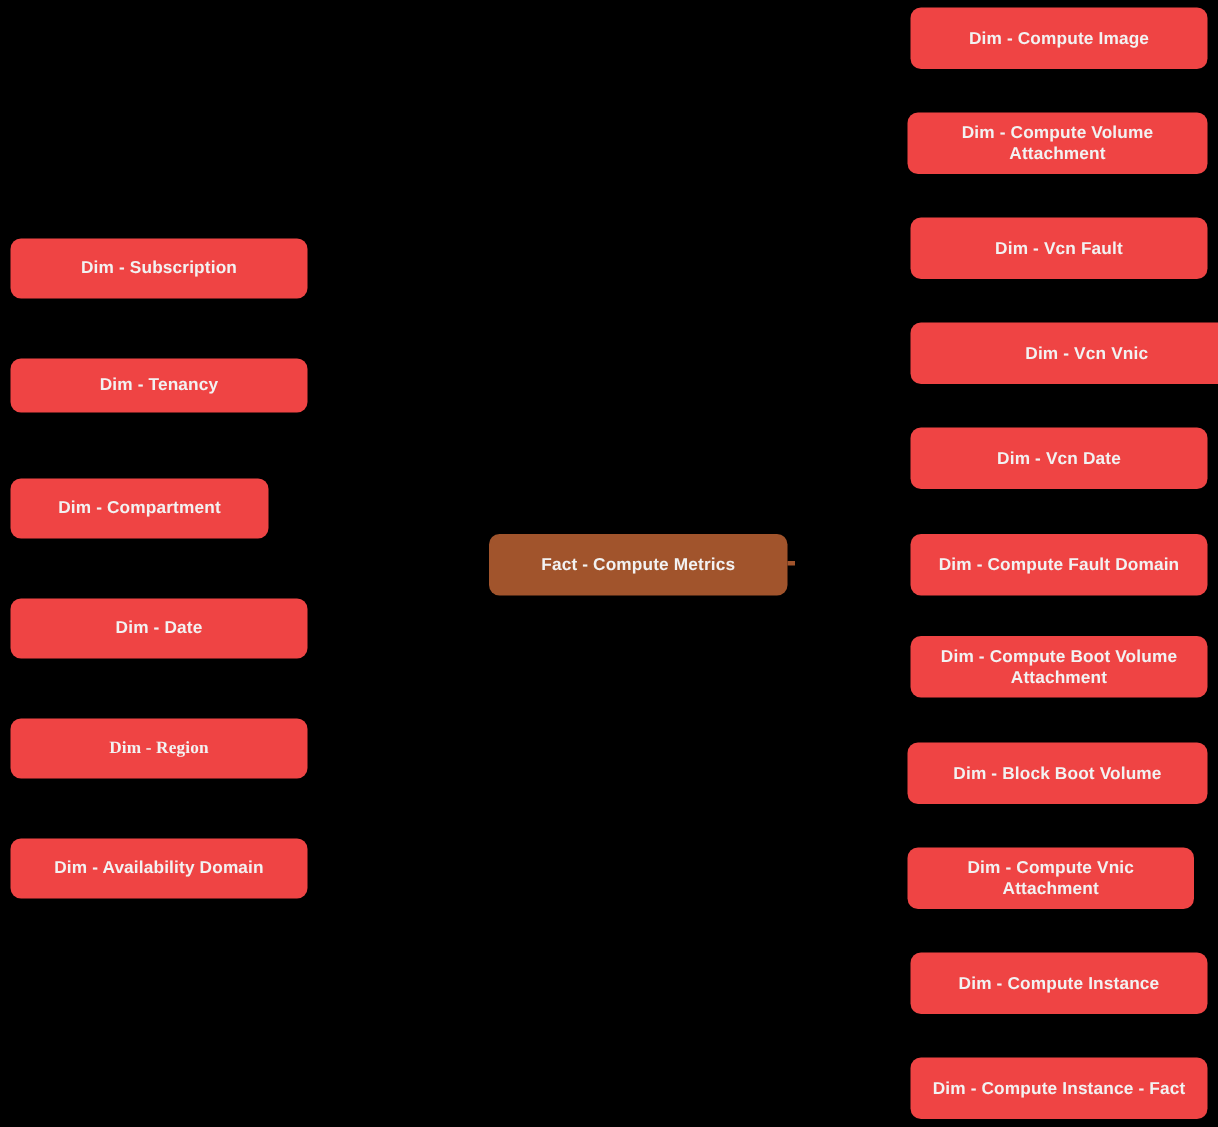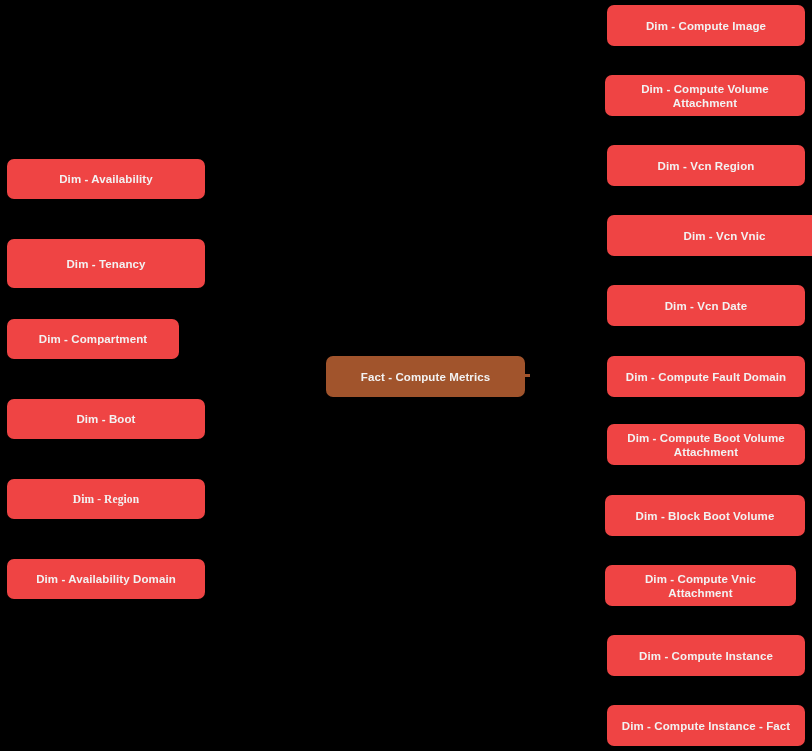--- a/index.html
+++ b/index.html
@@ -50,30 +50,30 @@
     background: #a1542c;
   }
 </style>
 </head>
 <body>
 
 <div id="canvas">
 
   <div id="left-column">
       <div class="node dim" style="left: 7px; top: 159px; width: 198px; height: 40px;">
-        <span class="node-label">Dim - Availability</span>
+        <span class="node-label">Dim - Subscription</span>
       </div>
-      <div class="node dim" style="left: 7px; top: 239px; width: 198px; height: 49px;">
+      <div class="node dim" style="left: 7px; top: 239px; width: 198px; height: 36px;">
         <span class="node-label">Dim - Tenancy</span>
       </div>
       <div class="node dim" style="left: 7px; top: 319px; width: 172px; height: 40px;">
         <span class="node-label">Dim - Compartment</span>
       </div>
       <div class="node dim" style="left: 7px; top: 399px; width: 198px; height: 40px;">
-        <span class="node-label">Dim - Boot</span>
+        <span class="node-label">Dim - Date</span>
       </div>
       <div class="node dim" style="left: 7px; top: 479px; width: 198px; height: 40px; font-family: Liberation Serif, serif;">
         <span class="node-label">Dim - Region</span>
       </div>
       <div class="node dim" style="left: 7px; top: 559px; width: 198px; height: 40px;">
         <span class="node-label">Dim - Availability Domain</span>
       </div>
     </div>
 
   <div id="fact-layer">
@@ -87,21 +87,21 @@
     </div>
 
   <div id="right-column">
       <div class="node dim" style="left: 607px; top: 5px; width: 198px; height: 41px;">
         <span class="node-label">Dim - Compute Image</span>
       </div>
       <div class="node dim" style="left: 605px; top: 75px; width: 200px; height: 41px;">
         <span class="node-label">Dim - Compute Volume Attachment</span>
       </div>
       <div class="node dim" style="left: 607px; top: 145px; width: 198px; height: 41px;">
-        <span class="node-label">Dim - Vcn Region</span>
+        <span class="node-label">Dim - Vcn Fault</span>
       </div>
       <div class="node dim" style="left: 607px; top: 215px; width: 235px; height: 41px;">
         <span class="node-label">Dim - Vcn Vnic</span>
       </div>
       <div class="node dim" style="left: 607px; top: 285px; width: 198px; height: 41px;">
         <span class="node-label">Dim - Vcn Date</span>
       </div>
       <div class="node dim" style="left: 607px; top: 356px; width: 198px; height: 41px;">
         <span class="node-label">Dim - Compute Fault Domain</span>
       </div>

